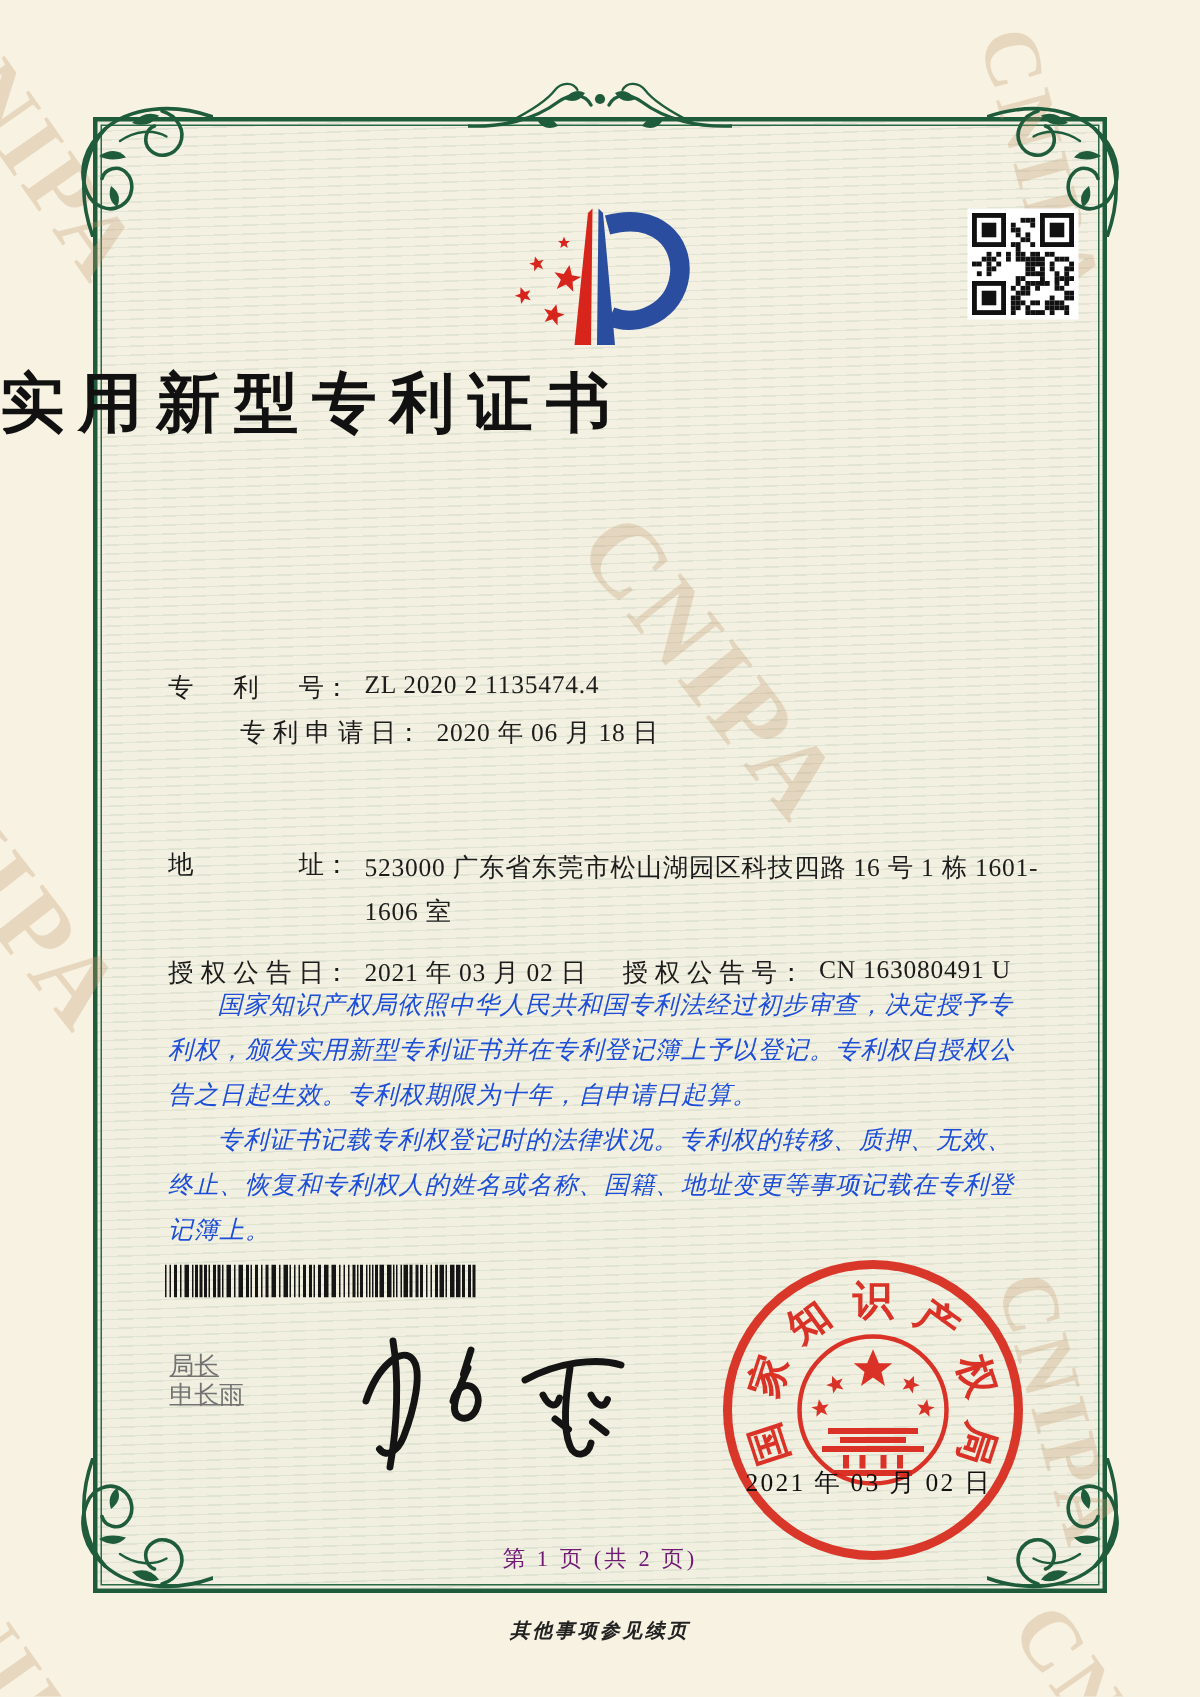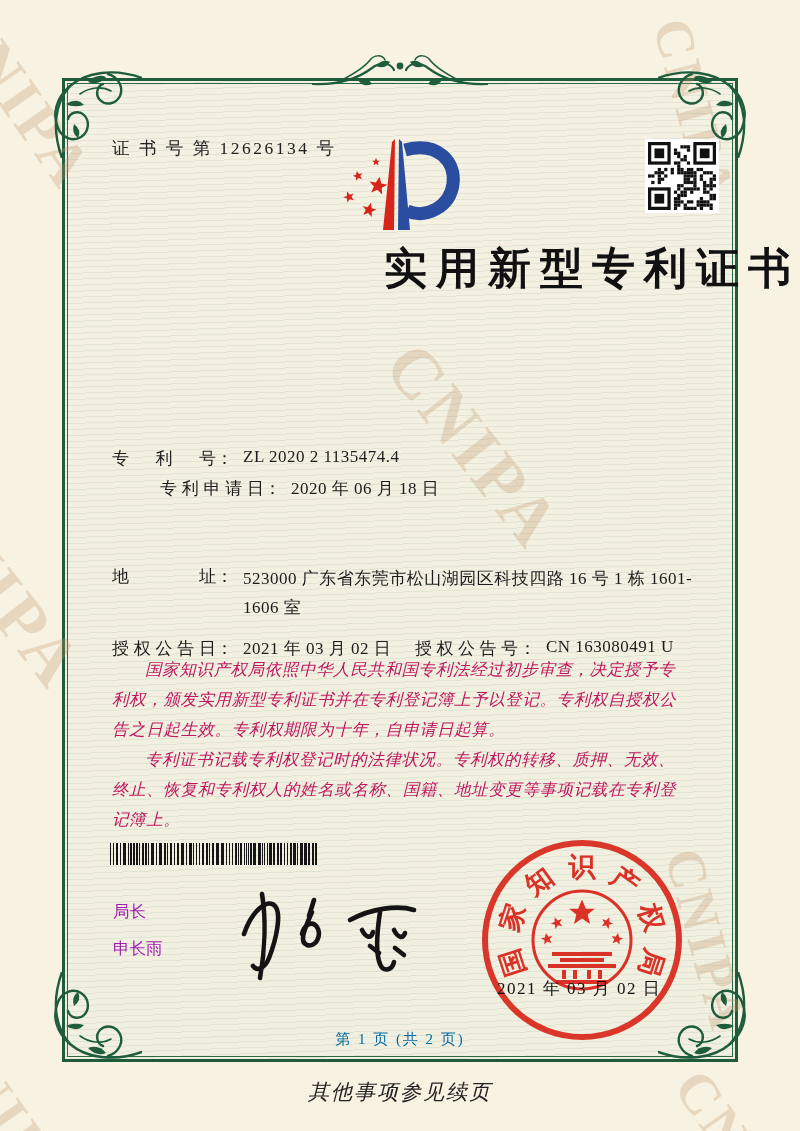--- a/index.html
+++ b/index.html
@@ -42,22 +42,22 @@
   .content { position:absolute; inset:0; z-index:3; }
 
   
   .cert-number {
     position:absolute; left:112px; top:136px;
     font-size:17.5px; letter-spacing:2.5px; color:#222;
   }
   .logo { position:absolute; left:322px; top:126px; }
   .qr { position:absolute; left:645px; top:139px; background:#fff; padding:3px; }
   .title {
-    position:absolute; left:0; right:0; top:240px; text-align:right;
-    font-size:43px; font-weight:bold; letter-spacing:9px; color:#111;padding-left:32px;
+    position:absolute; left:0; right:0; top:240px; text-align:left;
+    font-size:43px; font-weight:bold; letter-spacing:9px; color:#111;
   }
 
   
   .row { position:absolute; left:112px; font-size:17px; color:#1c1c1c; }
   .row .lbl {
     display:inline-block; width:104px; vertical-align:top;
     text-align:justify; text-align-last:justify;
   }
   .row .colon { vertical-align:top; }
   .row .val { display:inline-block; margin-left:10px; vertical-align:top; letter-spacing:.5px; }
@@ -68,57 +68,57 @@
   .row-owner { top:524px; }
   .row-addr  { top:565px;font-family:Liberation Serif, serif; }
   .row-addr .val { width:472px; line-height:1.7; }
   .row-grant { top:625px;margin-top:12px; }
   .pair2 { position:absolute; left:303px; top:0; white-space:nowrap; }
   .pair2 .lbl2 { display:inline-block; width:104px; text-align:justify; text-align-last:justify; letter-spacing:1px; }
 
   
   .paras {
     position:absolute; left:112px; top:655px; width:580px;
-    font-style:italic; font-size:16.5px; line-height:1.82; color:#be185d;
+    font-style:italic; font-size:16.5px; line-height:1.82; color:#1d4ed8;
     letter-spacing:.6px;
   }
   .paras p { text-indent:2em; }
 
   
   .barcode { position:absolute; left:110px; top:843px; }
   .signer {
     position:absolute; left:113px; top:903px;
     font-family:"Liberation Sans","DejaVu Sans",sans-serif;
-    font-size:16.5px; color:#a21caf; line-height:1; }
-  .signer .name { margin-top:20px; }
+    font-size:16.5px; color:#737373; line-height:1;text-decoration:underline; }
+  .signer .name { margin-top:2px; }
   .signature { position:absolute; left:222px; top:878px; }
 
   .seal { position:absolute; left:482px; top:840px; width:200px; height:200px; }
   .seal-ring {
     position:absolute; inset:0; border-radius:50%;
     border:6px solid rgba(216,39,27,.92);
   }
   .seal-char {
     position:absolute; left:50%; top:50%;
     font-size:27px; font-weight:bold; color:rgba(216,39,27,.95);
     transform-origin:center; width:30px; margin-left:-15px; height:30px; margin-top:-15px;
     text-align:center; line-height:30px;
   }
   .seal-date {
     position:absolute; left:497px; top:977px; z-index:5;
     font-size:17px; color:#111; letter-spacing:1.5px; white-space:nowrap;
   }
 
   .page-num {
     position:absolute; left:0; right:0; top:1030px; text-align:center;
-    font-size:15px; letter-spacing:2px; color:#0369a1;
+    font-size:15px; letter-spacing:2px; color:#701a75;
   }
   .foot-note {
     position:absolute; left:0; right:0; top:1078px; text-align:center;
-    font-style:italic; font-size:21px; letter-spacing:2px; color:#222;
+    font-style:italic; font-size:13px; letter-spacing:2px; color:#222;font-weight:bold;
   }
 </style>
 </head>
 <body>
 
 <svg width="0" height="0" style="position:absolute" aria-hidden="true">
   <defs>
     <path id="star" d="M0,-10 L2.9,-3.1 L9.5,-3.1 L4.2,1.2 L5.9,8.1 L0,4 L-5.9,8.1 L-4.2,1.2 L-9.5,-3.1 L-2.9,-3.1 Z"></path>
     <g id="corner-orn" stroke="#1e5c3c" fill="none" stroke-width="2.4" stroke-linecap="round">
       <path d="M96,16 C68,6 40,10 24,24 C10,36 6,52 12,66 C16,76 27,80 35,75 C43,70 44,59 38,53 C33,48 24,50 22,57"></path>
@@ -162,21 +162,20 @@
     <div class="wm" style="left: 700px; top: 12px; font-size: 54px; transform: rotate(75deg);">CNIPA</div>
     <div class="wm" style="left: 432px; top: 328px; font-size: 70px; transform: rotate(52deg);">CNIPA</div>
     <div class="wm" style="left: -46px; top: 468px; font-size: 70px; transform: rotate(52deg);">CNIPA</div>
     <div class="wm" style="left: -24px; top: 1012px; font-size: 58px; transform: rotate(55deg);">CNIPA</div>
     <div class="wm" style="left: 712px; top: 842px; font-size: 54px; transform: rotate(75deg);">CNIPA</div>
     <div class="wm" style="left: 714px; top: 1058px; font-size: 56px; transform: rotate(55deg);">CNIPA</div>
   </div>
 
 <div class="content">
 
-  <div class="cert-number">证 书 号 第 12626134 号</div>
 
   <svg class="logo" width="156" height="112" viewBox="0 0 156 112">
     <g fill="#d8251c">
       <use href="#star" transform="translate(54,36) scale(0.42)"></use>
       <use href="#star" transform="translate(36,50) scale(0.52) rotate(-15)"></use>
       <use href="#star" transform="translate(56,60) scale(0.95) rotate(10)"></use>
       <use href="#star" transform="translate(27,71) scale(0.58) rotate(-20)"></use>
       <use href="#star" transform="translate(47,84) scale(0.75) rotate(15)"></use>
     </g>
     <polygon points="70,16 73,13 72,104 61,104" fill="#d8251c"></polygon>

